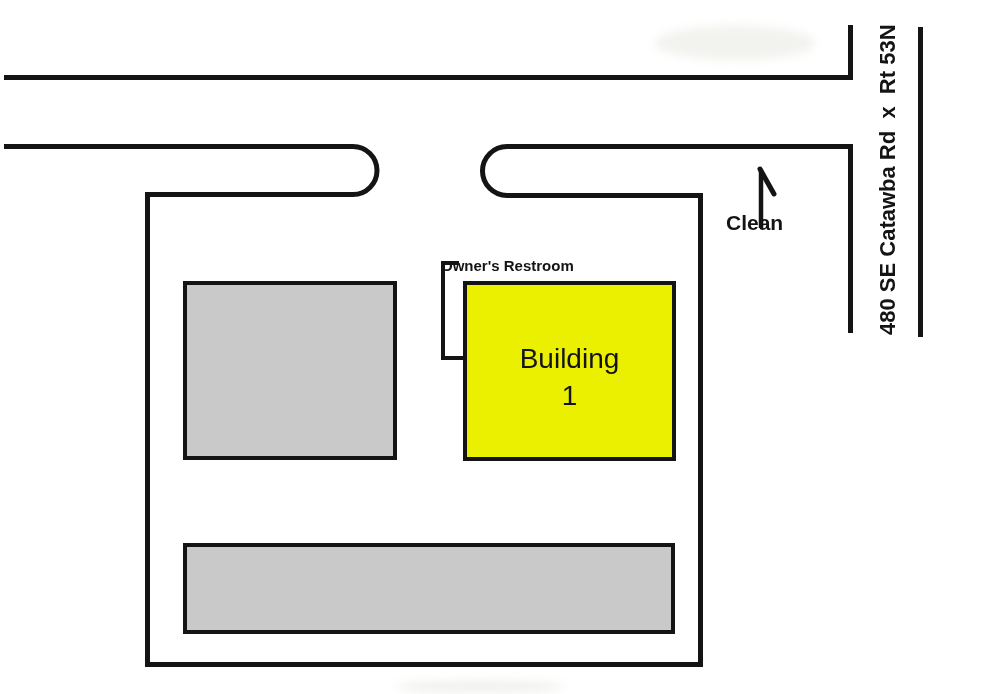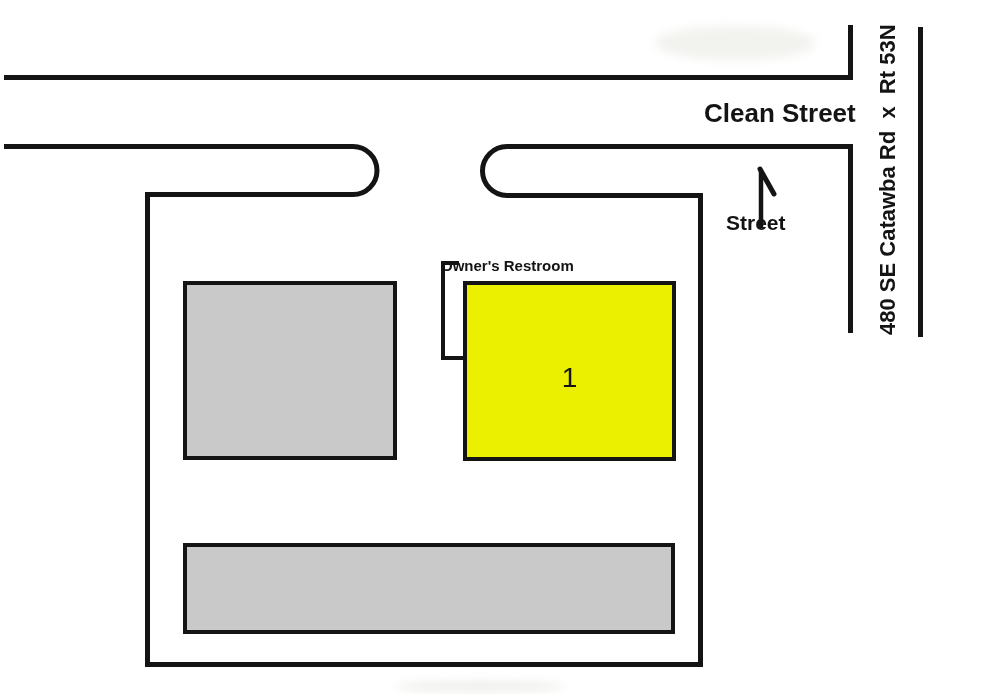--- a/index.html
+++ b/index.html
@@ -120,30 +120,30 @@
   <svg class="overlay" viewBox="0 0 1006 694">
     <path d="M 353 146.5 A 24 24 0 0 1 353 194.5" fill="none" stroke="#141414" stroke-width="5"></path>
     <path d="M 507 146.5 A 24.5 24.5 0 0 0 507 195.5" fill="none" stroke="#141414" stroke-width="5"></path>
     <path d="M 761 228 L 761 171" fill="none" stroke="#141414" stroke-width="4.5"></path>
     <path d="M 760 169 L 774 194" fill="none" stroke="#141414" stroke-width="5" stroke-linecap="round"></path>
   </svg>
 
   <div class="bldg gray" style="left:183px; top:281px; width:214px; height:179px;"></div>
 
   <div class="bldg yellow" style="left:463px; top:281px; width:213px; height:180px;">
+    <div class="bl-line">Building</div>
     <div class="bl-line">1</div>
   </div>
 
   <div class="bldg gray" style="left:183px; top:543px; width:492px; height:91px;"></div>
 
   <div class="ln" style="left:441px; top:261px; width:4px; height:99px;"></div>
   <div class="ln" style="left:441px; top:261px; width:18px; height:4px;"></div>
   <div class="ln" style="left:441px; top:356px; width:23px; height:4px;"></div>
 
-  <div class="lbl" id="clean-street-label">Clean Street</div>
 
-  <div class="lbl" id="north-label">Street</div>
+  <div class="lbl" id="north-label">Clean</div>
 
   <div class="lbl" id="restroom-label">Owner's Restroom</div>
 
   <div class="lbl" id="road-label">480 SE Catawba Rd  x  Rt 53N</div>
 
 </div>
 
 </body></html>

